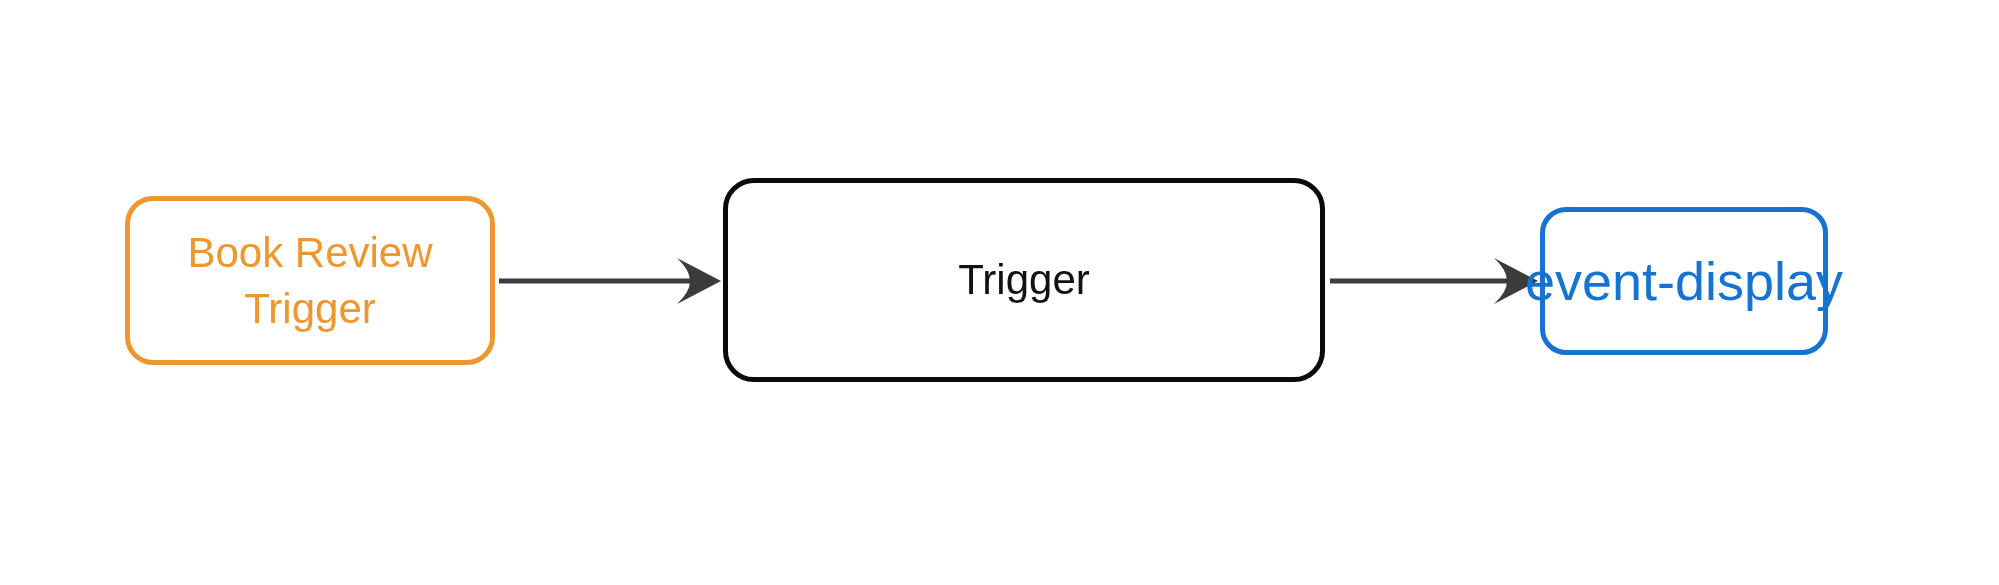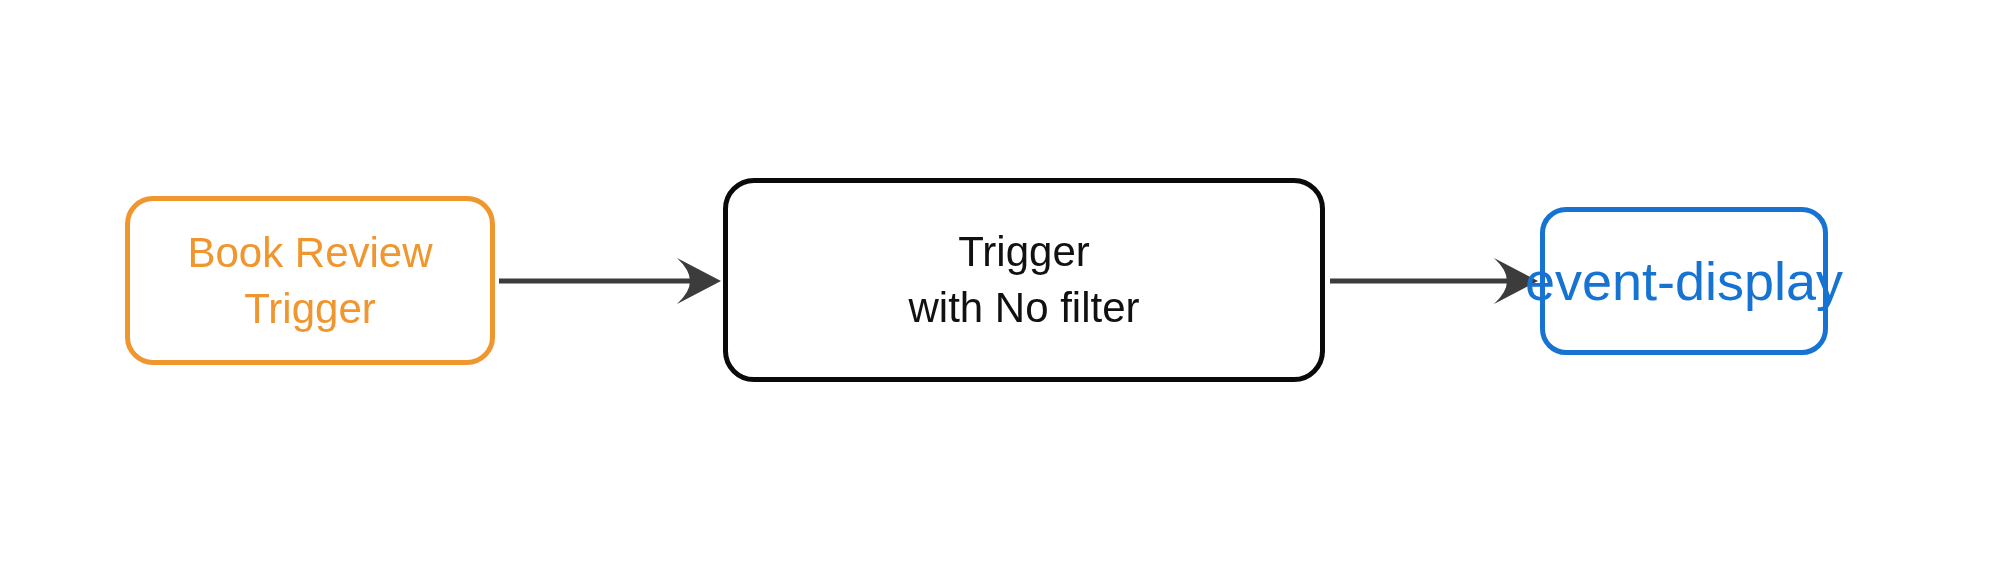--- a/index.html
+++ b/index.html
@@ -86,20 +86,19 @@
     </g>
   </svg>
 
   <div class="node node-broker">
     <span class="line">Book Review</span>
     <span class="line">Trigger</span>
   </div>
 
   <div class="node node-trigger">
     <span class="line">Trigger</span>
-    <span class="line">with No filter</span>
   </div>
 
   <div class="node node-event-display">
     <span class="line">event-display</span>
   </div>
 
 </div>
 
 </body></html>

